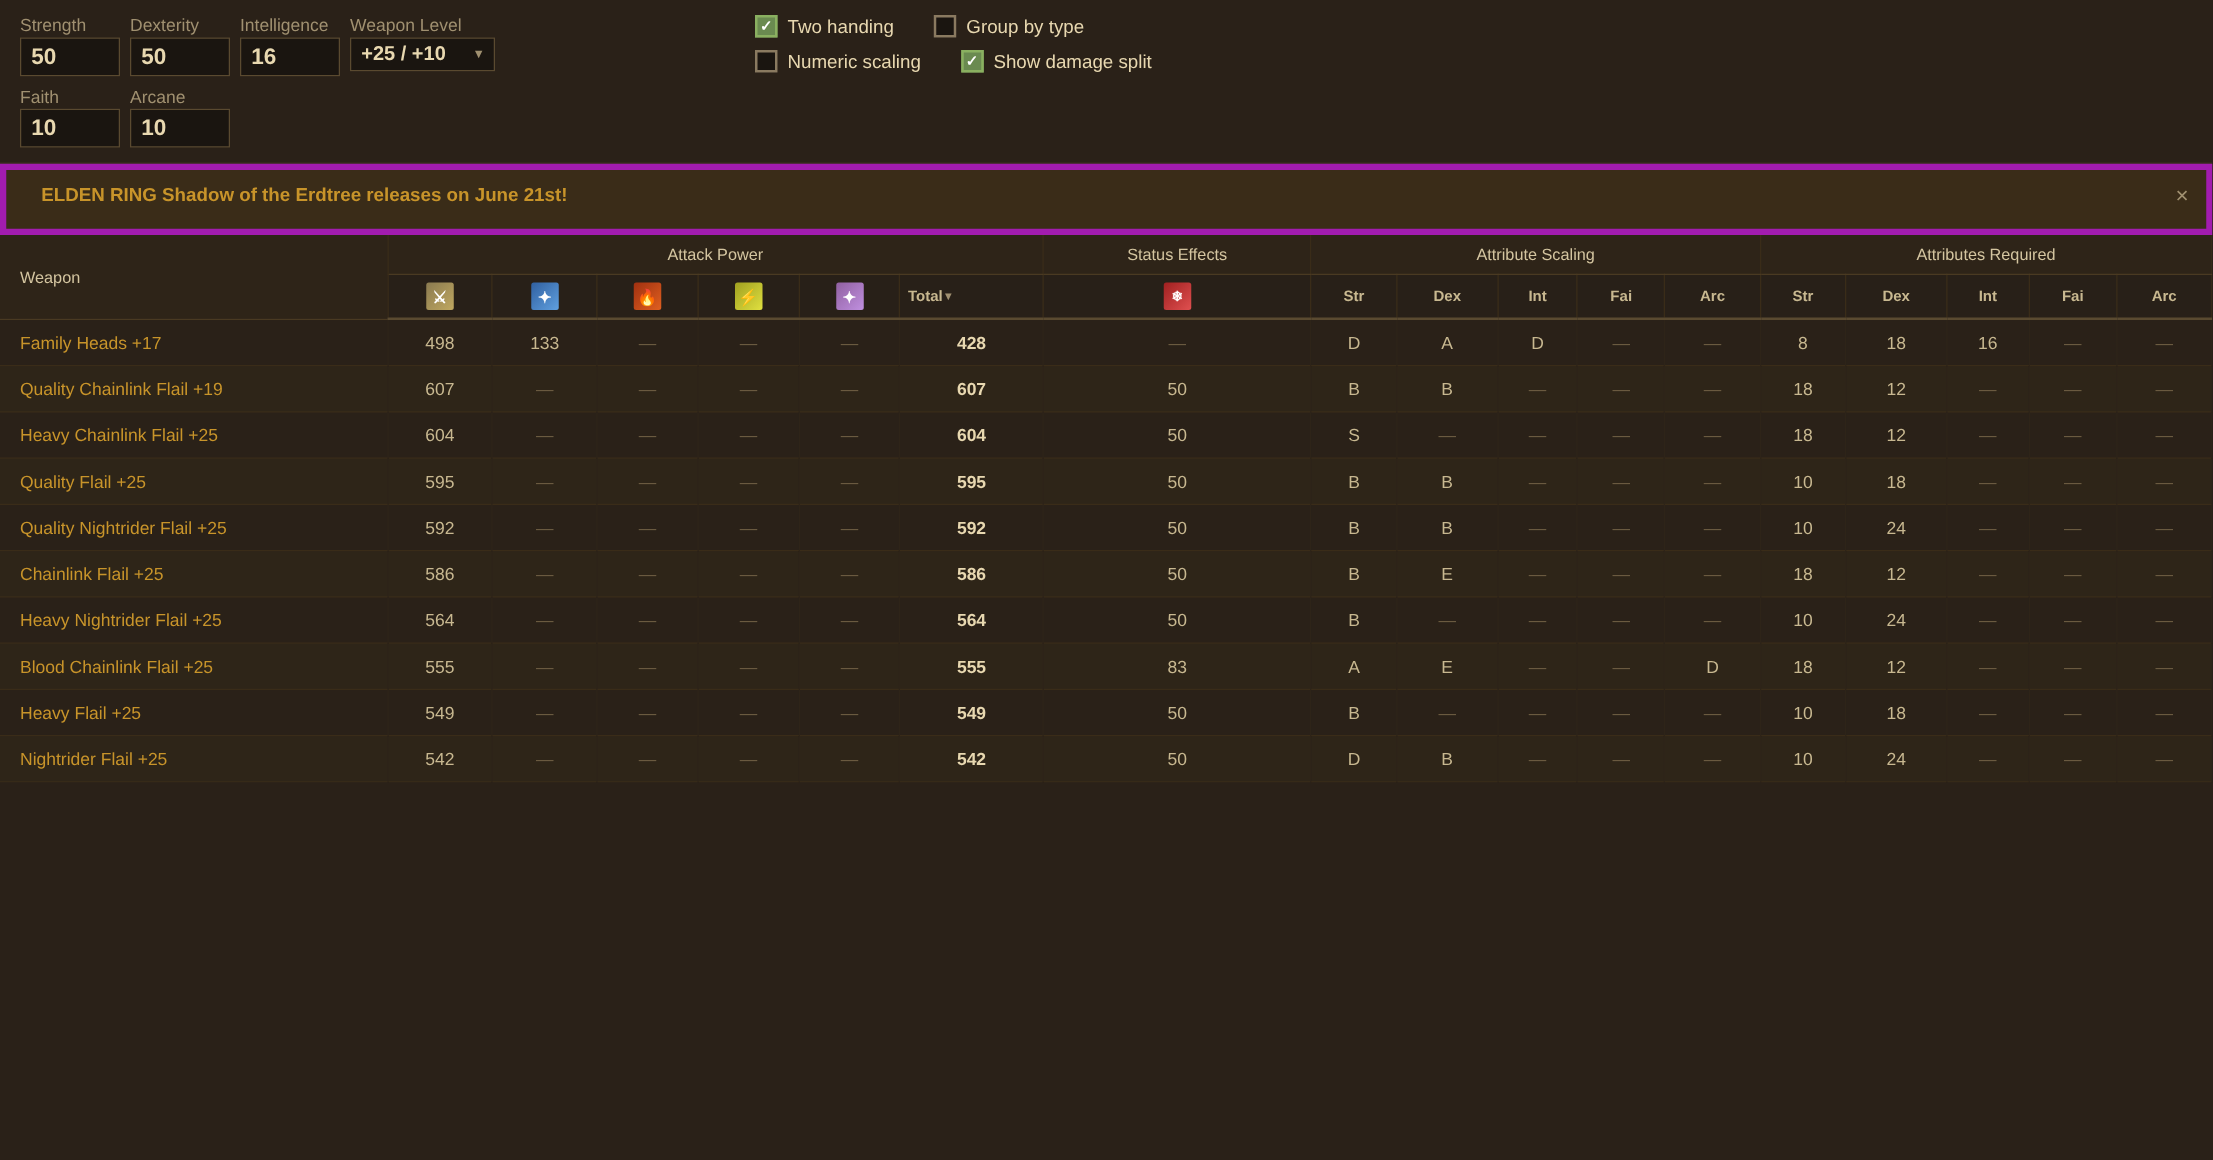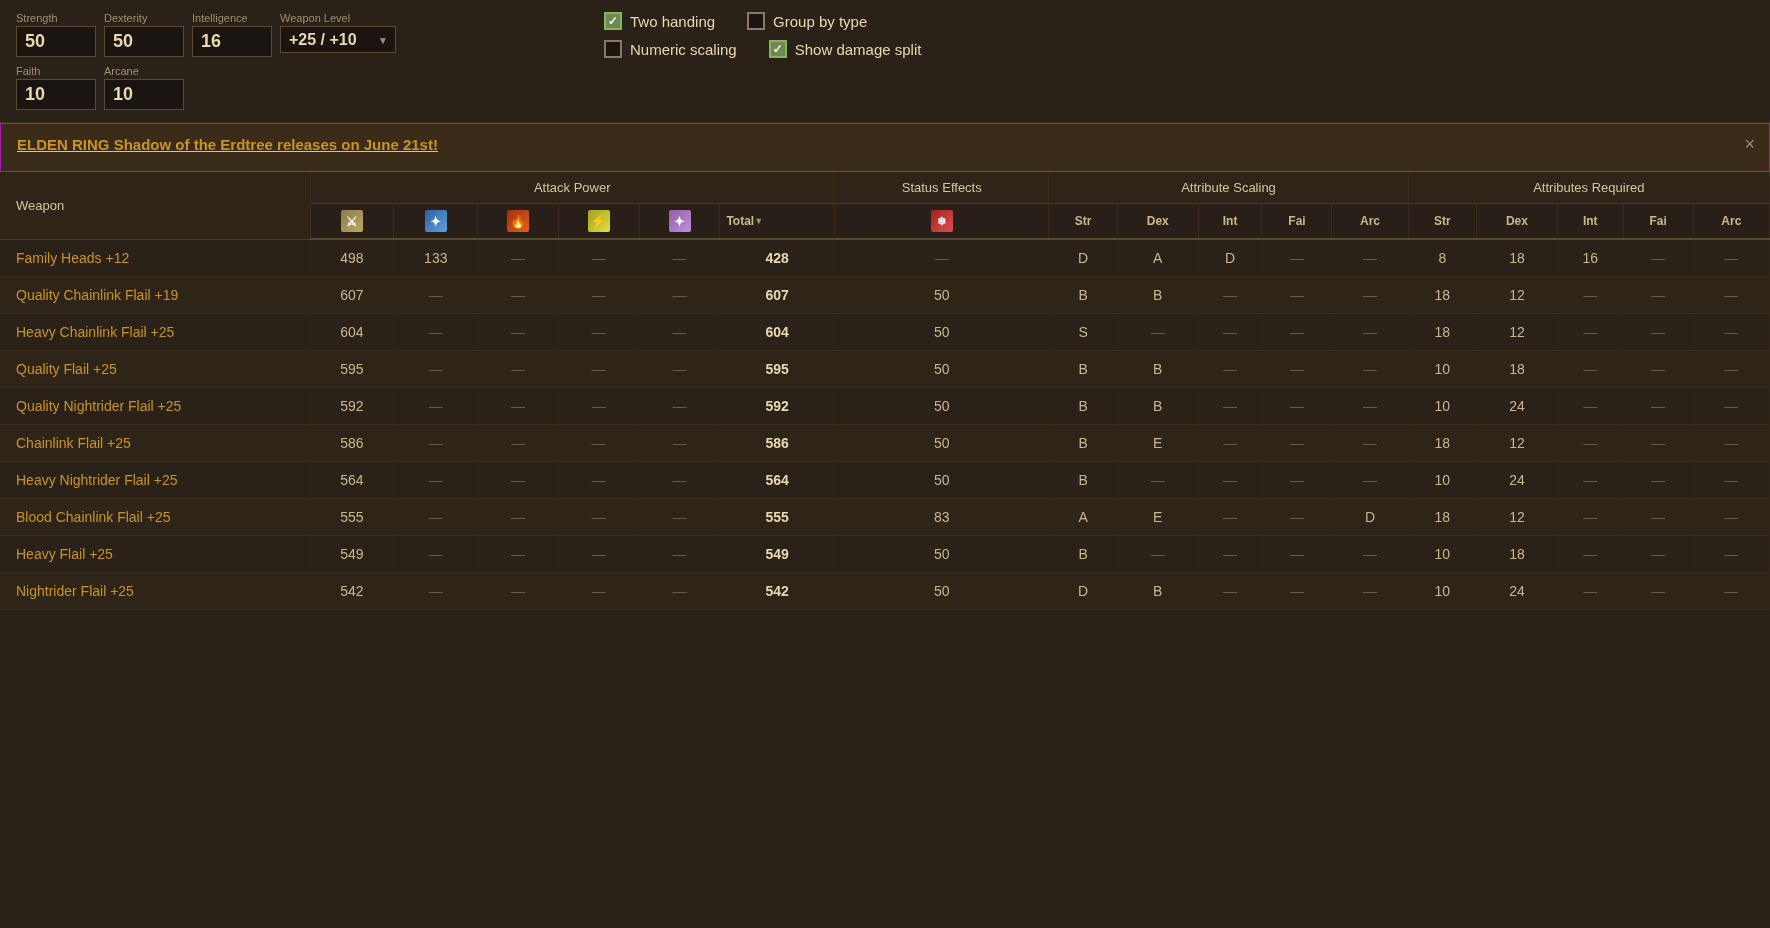--- a/index.html
+++ b/index.html
@@ -24,21 +24,21 @@
       display: flex;
       flex-wrap: wrap;
       gap: 8px;
     }
     .stat-group {
       display: flex;
       flex-direction: column;
       gap: 2px;
     }
     .stat-label {
-      font-size: 11px;
+      font-size: 14px;
       color: #a09070;
     }
     .stat-input {
       background: #1a1510;
       border: 1px solid #5a4a30;
       color: #e8d8b0;
       padding: 4px 8px;
       width: 80px;
       font-size: 18px;
       font-weight: bold;
@@ -111,25 +111,24 @@
       font-weight: bold;
     }
     .checkbox-label {
       font-size: 15px;
       color: #e8d8b0;
     }
 
     
     .banner {
       background-color: #3a2c18;
-      border: 1px solid #a21caf;
-      padding: 12px 40px 12px 16px;
+      border: 5px solid #a21caf;
+      padding: 12px 40px 12px 28px;
       position: relative;
       margin: 0;
-      text-decoration: underline;
     }
     .banner-title {
       color: #e8d8b0;
       font-size: 15px;
       margin-bottom: 6px;
     }
     .banner-title span {
       color: #c8942a;
       font-weight: bold;
     }
@@ -374,21 +373,21 @@
 
         <th class="section-start">Str</th>
         <th>Dex</th>
         <th>Int</th>
         <th>Fai</th>
         <th>Arc</th>
       </tr>
     </thead>
     <tbody id="table-body">
     <tr style="background-color: rgb(42, 33, 24);">
-          <td class="weapon-name">Family Heads +12</td>
+          <td class="weapon-name">Family Heads +17</td>
           <td>498</td>
           <td>133</td>
           <td class="dash">—</td>
           <td class="dash">—</td>
           <td class="dash">—</td>
           <td class="total-col">428</td>
           <td class="section-start dash">—</td>
           <td class="section-start">D</td>
           <td>A</td>
           <td>D</td>

